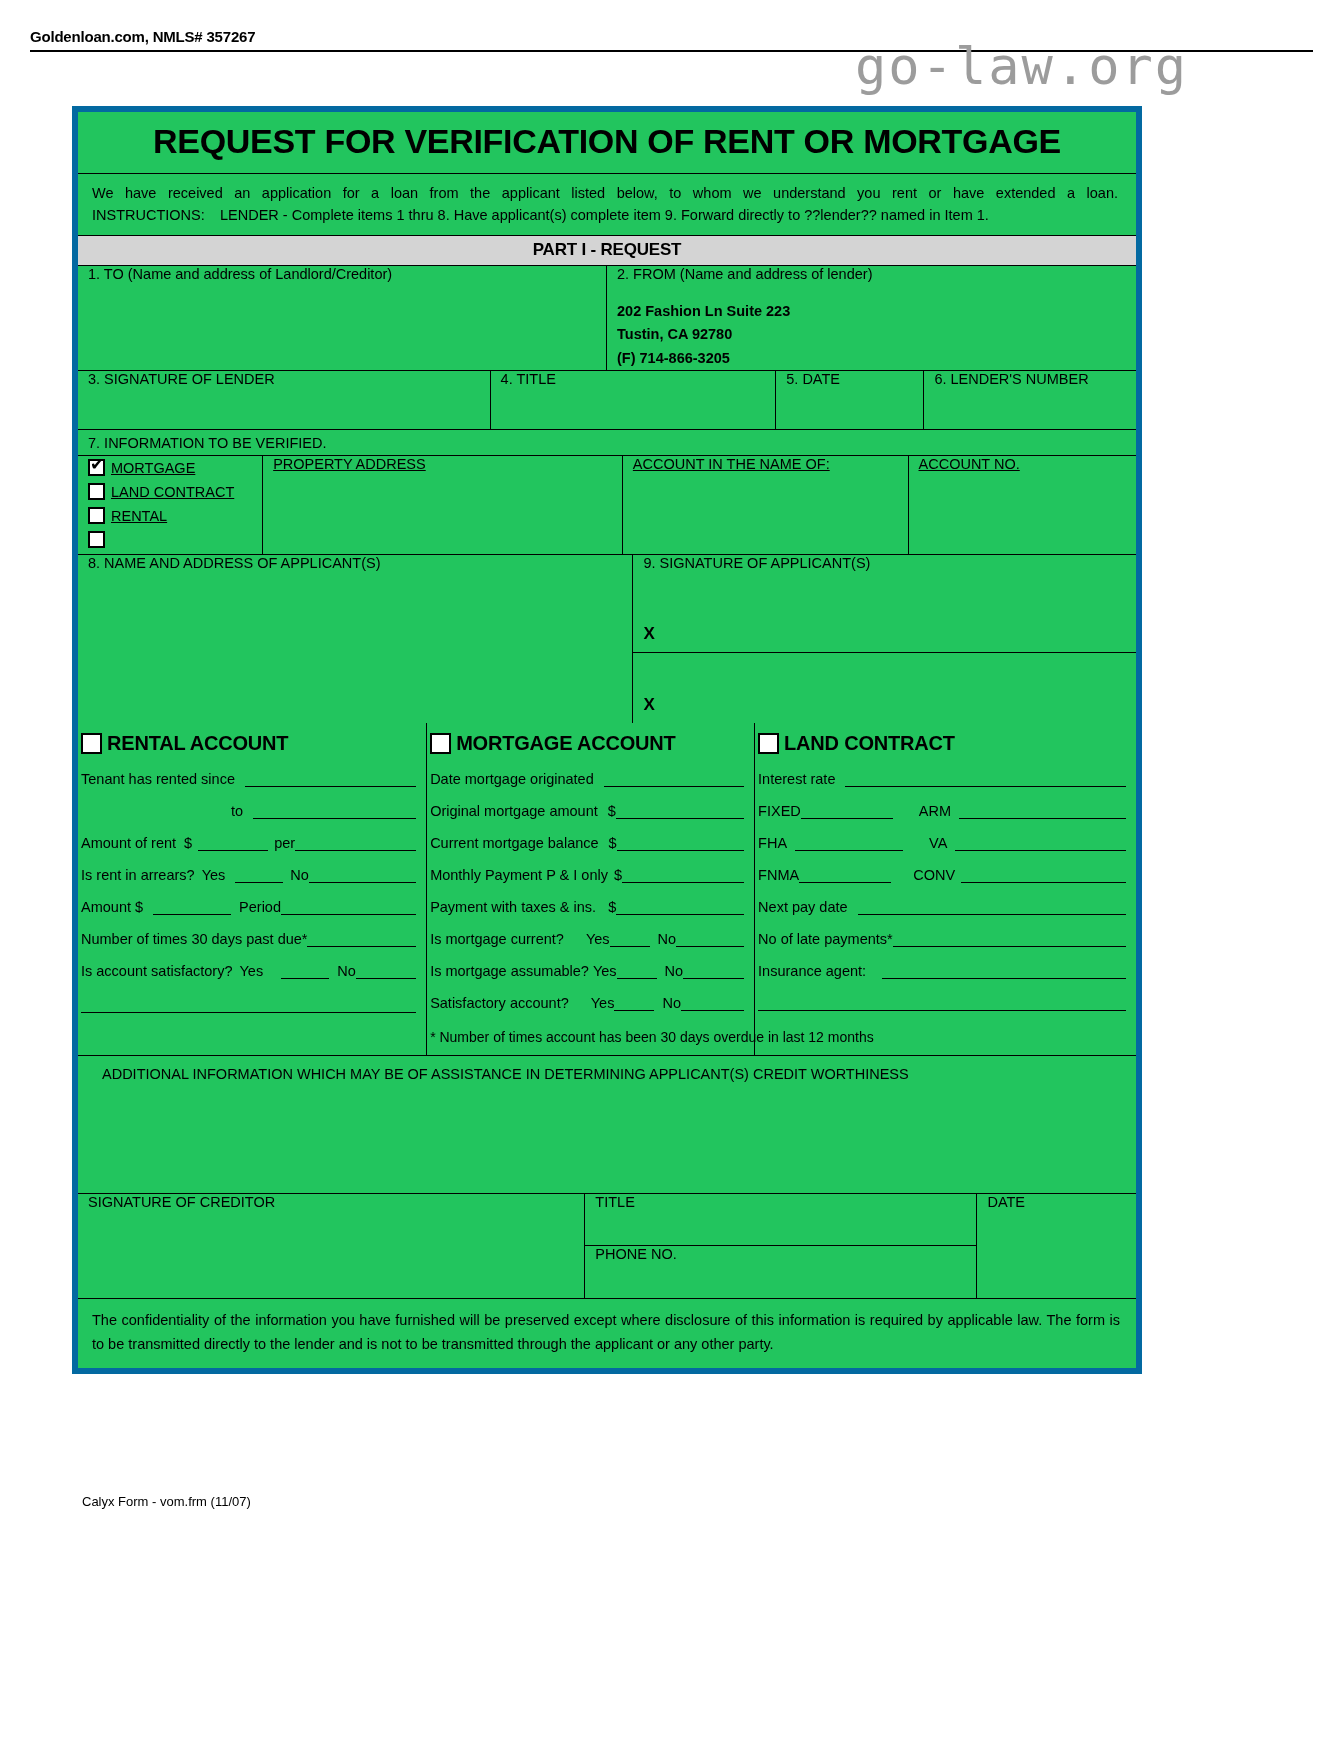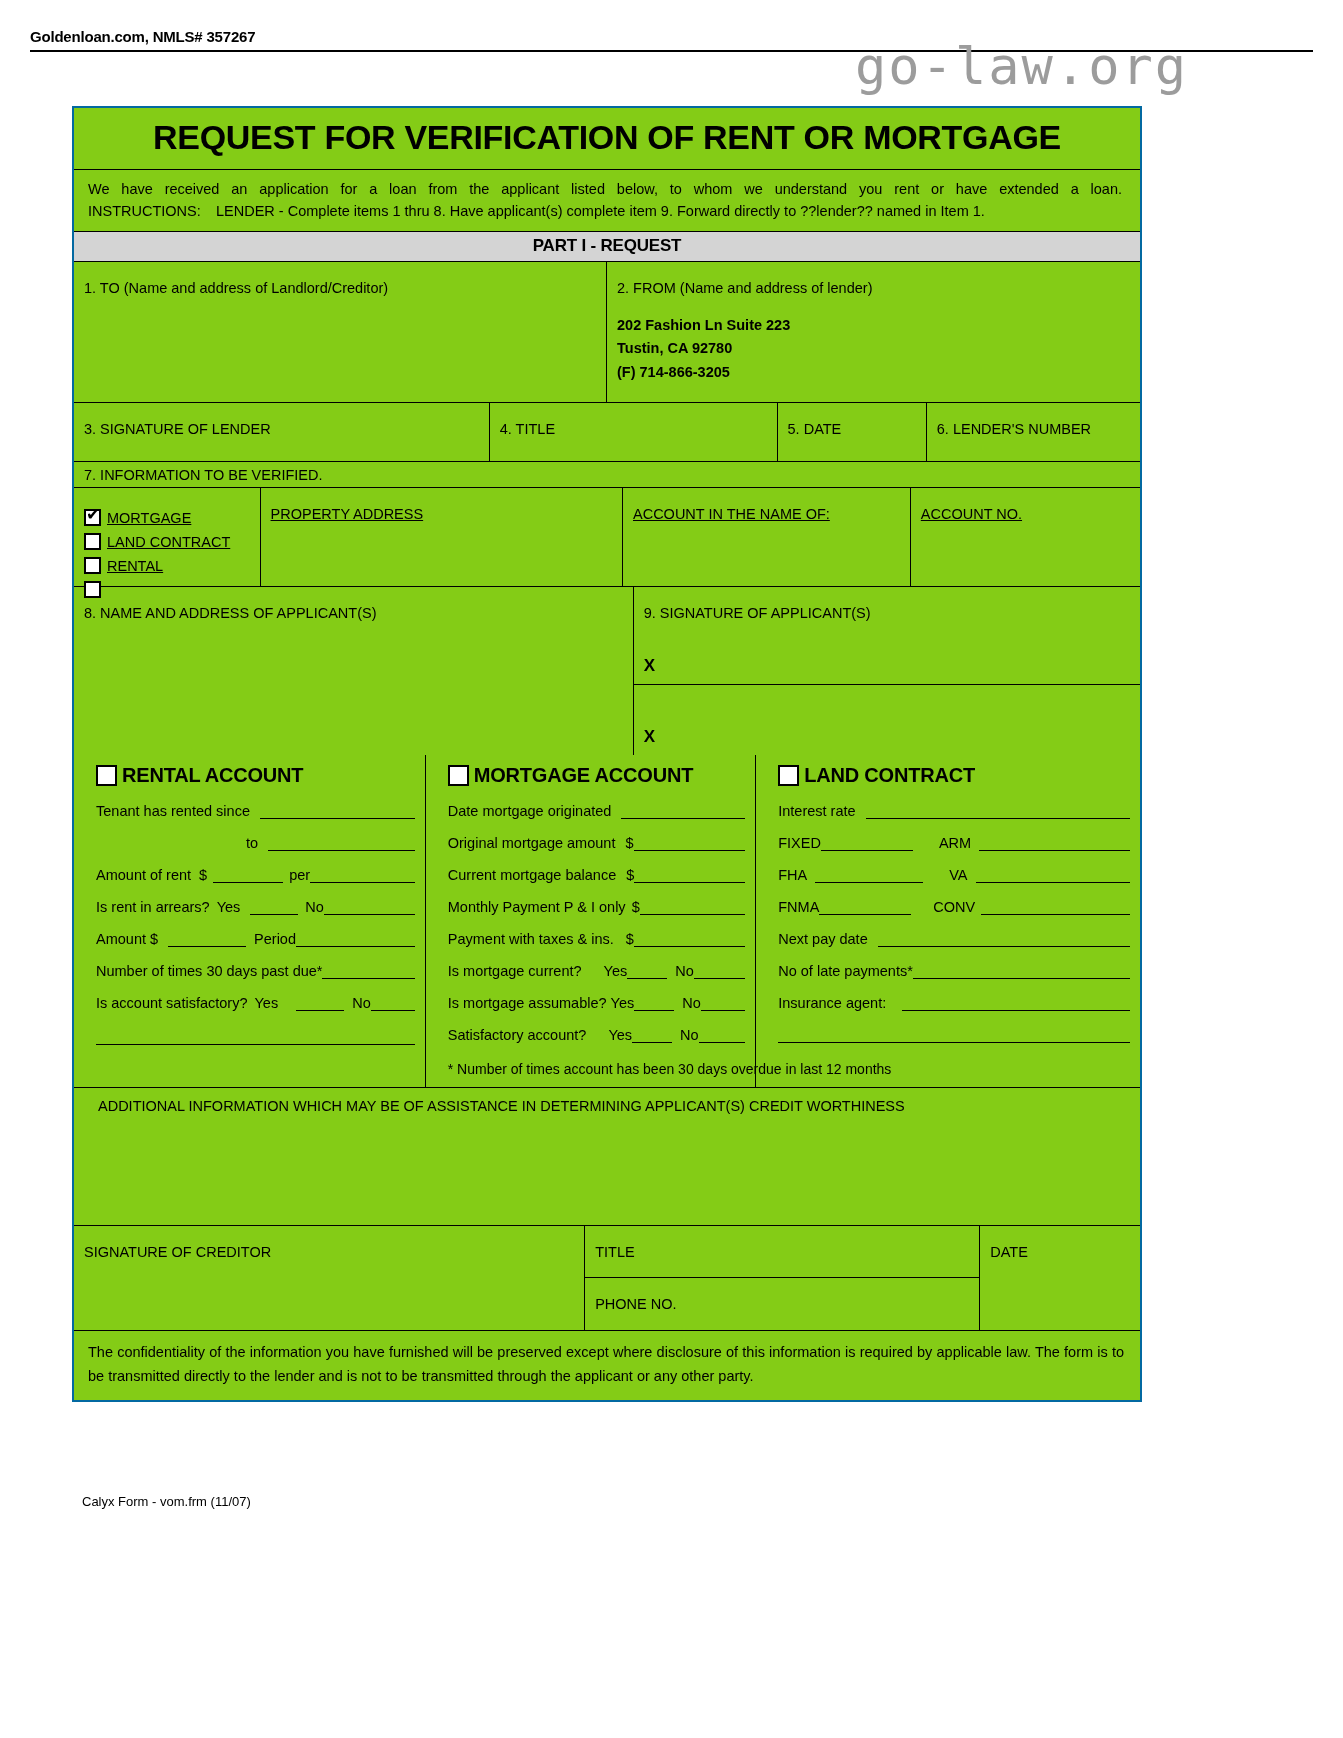--- a/index.html
+++ b/index.html
@@ -48,23 +48,23 @@
     letter-spacing: 2px;
     white-space: nowrap;
   }
 
   
   .form {
     position: absolute;
     left: 72px;
     top: 106px;
     width: 1070px;
-    border: 2px solid #0369a1;
+    border: 6px solid #0369a1;
     box-sizing: border-box;
-    background: #84cc16;
+    background: #22c55e;
   }
 
   .row { display: flex; }
   .bt { border-top: 1.5px solid #000; }
   .bb { border-bottom: 1.5px solid #000; }
   .br { border-right: 1.5px solid #000; }
 
   .title-bar {
     text-align: center;
     font-size: 34px;
@@ -89,21 +89,21 @@
 
   .part-bar {
     background: #d4d4d4;
     text-align: center;
     font-weight: bold;
     font-size: 17px;
     padding: 4px 0 5px 0;
     letter-spacing: -0.2px;
   }
 
-  .cell { box-sizing: border-box; padding: 18px 10px; font-size: 14.5px; }
+  .cell { box-sizing: border-box; padding: 0 10px; font-size: 14.5px; }
 
   .lender-block {
     font-weight: bold;
     font-size: 14.5px;
     line-height: 1.62;
     margin-top: 18px;
   }
 
   
   .sig-row .cell { height: 58px; }
@@ -145,21 +145,21 @@
     background: #fff;
   }
   .acct-head {
     font-size: 20px;
     font-weight: bold;
     letter-spacing: -0.2px;
     white-space: nowrap;
   }
 
   
-  .p2col { box-sizing: border-box; padding: 9px 10px 10px 22px; }
+  .p2col { box-sizing: border-box; padding: 9px 10px 10px 3px; }
   .fline {
     font-size: 14.5px;
     display: flex;
     align-items: flex-end;
     margin-top: 16px;
     white-space: nowrap;
   }
   .fline .lbl { flex: 0 0 auto; }
   .fl-sp { flex: 0 0 auto; }
   .ul {

